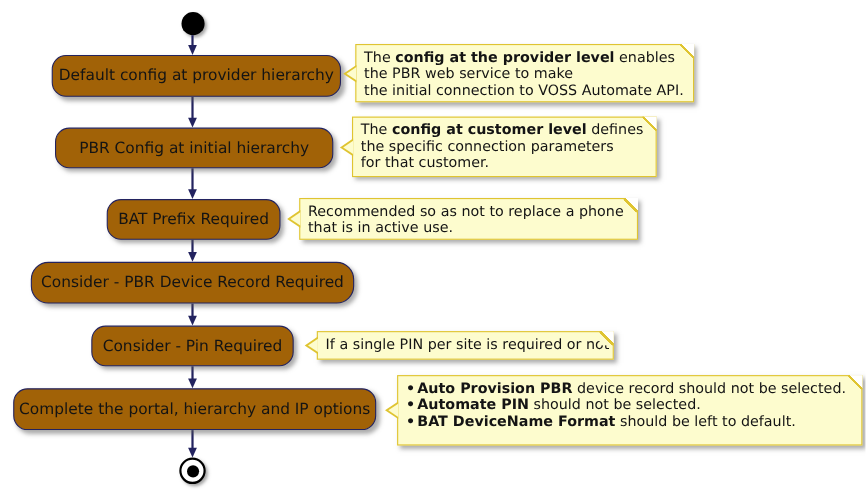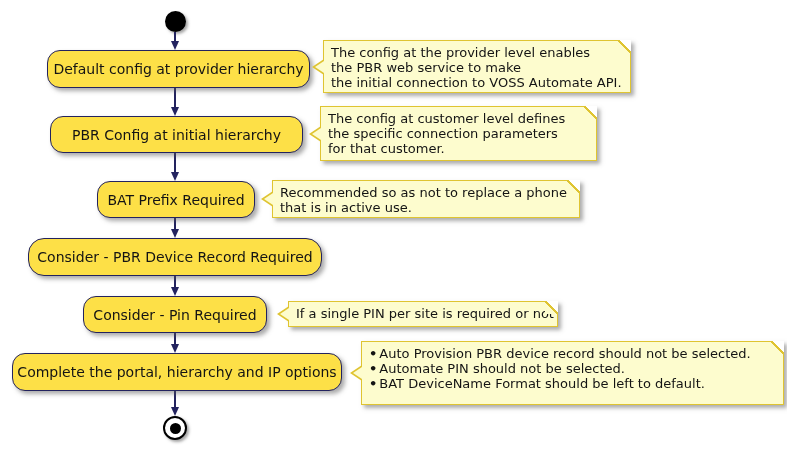--- a/index.html
+++ b/index.html
@@ -19,21 +19,21 @@
     box-shadow:2px 2px 3px rgba(90,90,90,.55);
   }
   .end-node .dot{width:11px;height:11px;border-radius:50%;background:#000000;}
   
   .arrow{position:absolute;left:175px;width:9px;margin-left:-4.5px;}
   .arrow .shaft{position:absolute;left:50%;margin-left:-0.75px;top:0;bottom:7px;width:1.5px;background:#23235f;}
   .arrow .head{position:absolute;bottom:0;left:0;width:0;height:0;
     border-left:4.5px solid transparent;border-right:4.5px solid transparent;border-top:9px solid #23235f;}
   
   .activity{
-    position:absolute;background:#fde047;border:1.5px solid #23235f;border-radius:13px;
+    position:absolute;background:#a16207;border:1.5px solid #23235f;border-radius:13px;
     box-shadow:3px 3px 4px rgba(90,90,90,.5);box-sizing:border-box;
     display:flex;align-items:center;justify-content:center;
     font-size:14px;white-space:nowrap;
   }
   #a1{left:47px;top:50px;width:263px;height:38px;}
   #a2{left:50px;top:116px;width:253px;height:37px;}
   #a3{left:97px;top:181px;width:158px;height:37px;}
   #a4{left:28px;top:238px;width:294px;height:38px;border-radius:16px;}
   #a5{left:83px;top:296px;width:184px;height:37px;text-align:right;}
   #a6{left:12px;top:353px;width:330px;height:38px;}
@@ -41,21 +41,21 @@
   .note{
     position:absolute;background:#fdfcce;border:1px solid #dfc431;box-sizing:border-box;
     box-shadow:3px 3px 4px rgba(90,90,90,.5);
     font-size:13px;line-height:15px;padding:4px 8px 3px 7px;white-space:nowrap;
   }
   #n1{left:323px;top:40px;width:308px;height:53px;}
   #n2{left:320px;top:106px;width:277px;height:55px;}
   #n3{left:272px;top:180px;width:308px;height:38px;}
   #n5{left:288px;top:301px;width:270px;height:26px;}
   #n6{left:361px;top:341px;width:423px;height:64px;}
-  .bold{font-weight:normal;margin-top:13px;}
+  .bold{font-weight:bold;margin-top:13px;}
   .bullet{font-weight:bold;margin-right:2px;}
   
   .fold{
     position:absolute;top:-1px;right:-1px;width:13px;height:13px;
     background:linear-gradient(to top right,#fdfcce 44%,#dfc431 44%,#dfc431 56%,#ffffff 56%);
   }
   
   .tri{position:absolute;left:-12px;top:50%;margin-top:-8px;width:0;height:0;
     border-top:8px solid transparent;border-bottom:8px solid transparent;border-right:12px solid #dfc431;}
   .tri-fill{position:absolute;left:-9px;top:50%;margin-top:-6px;width:0;height:0;

